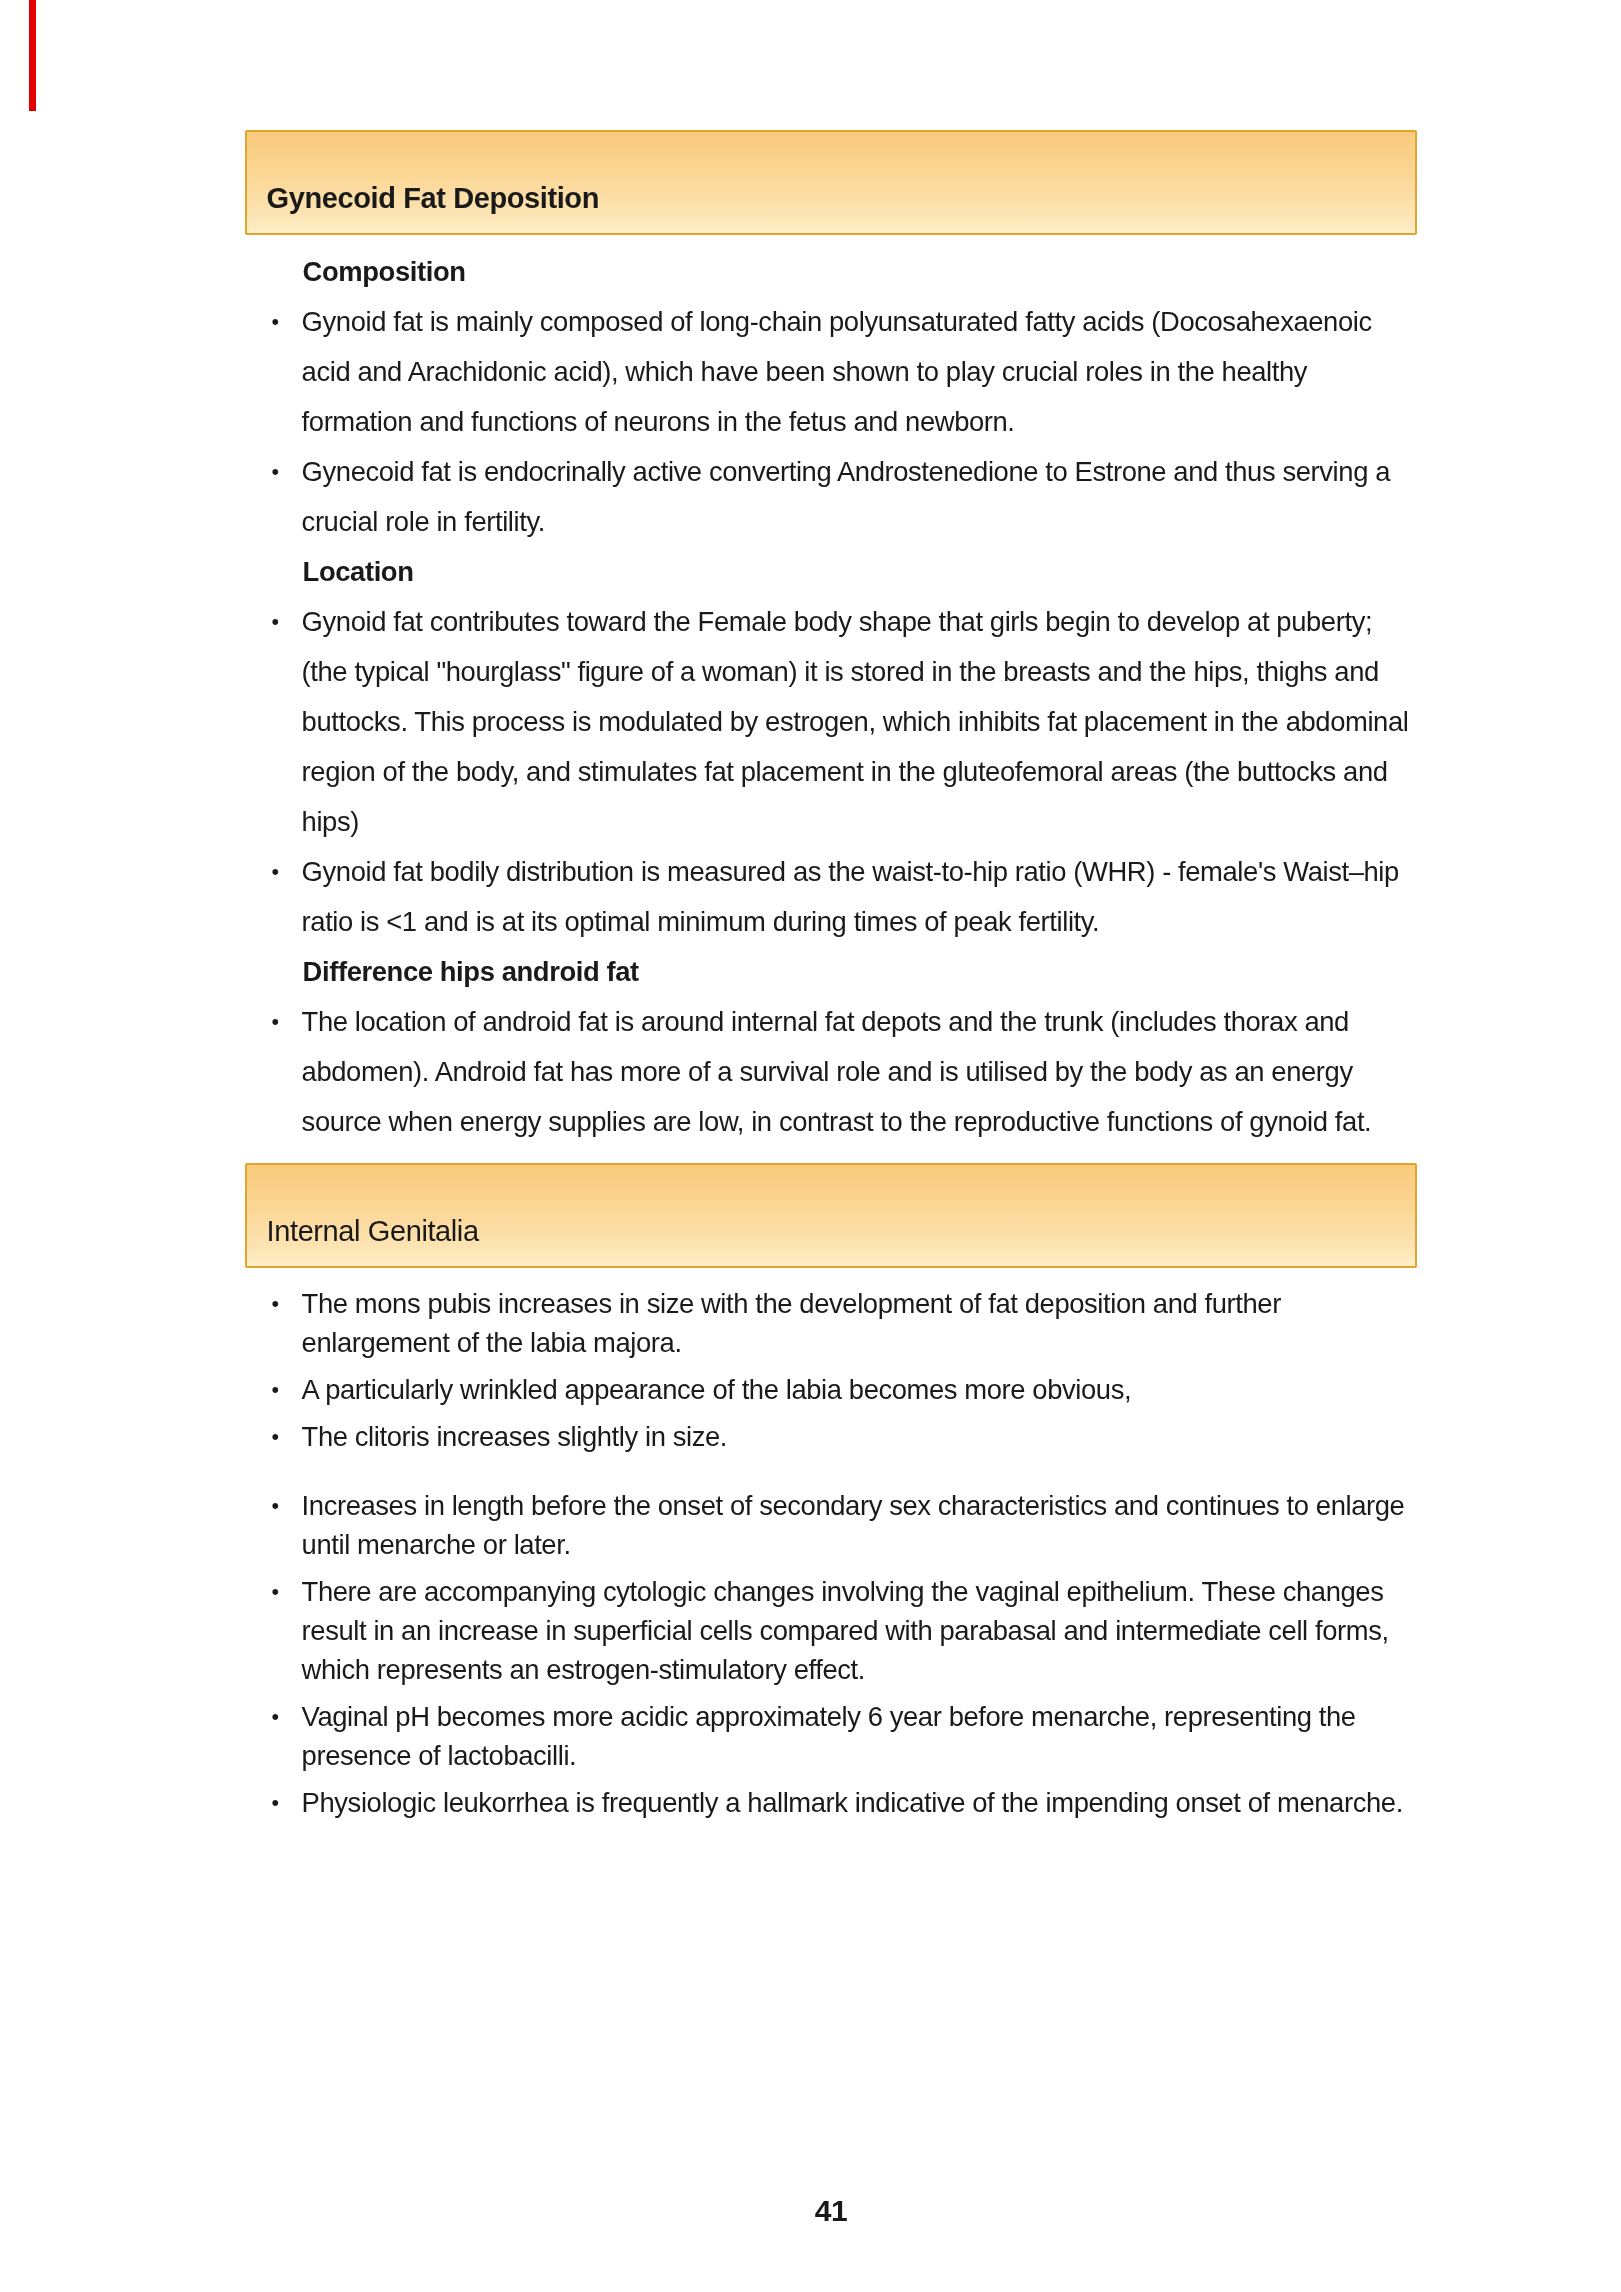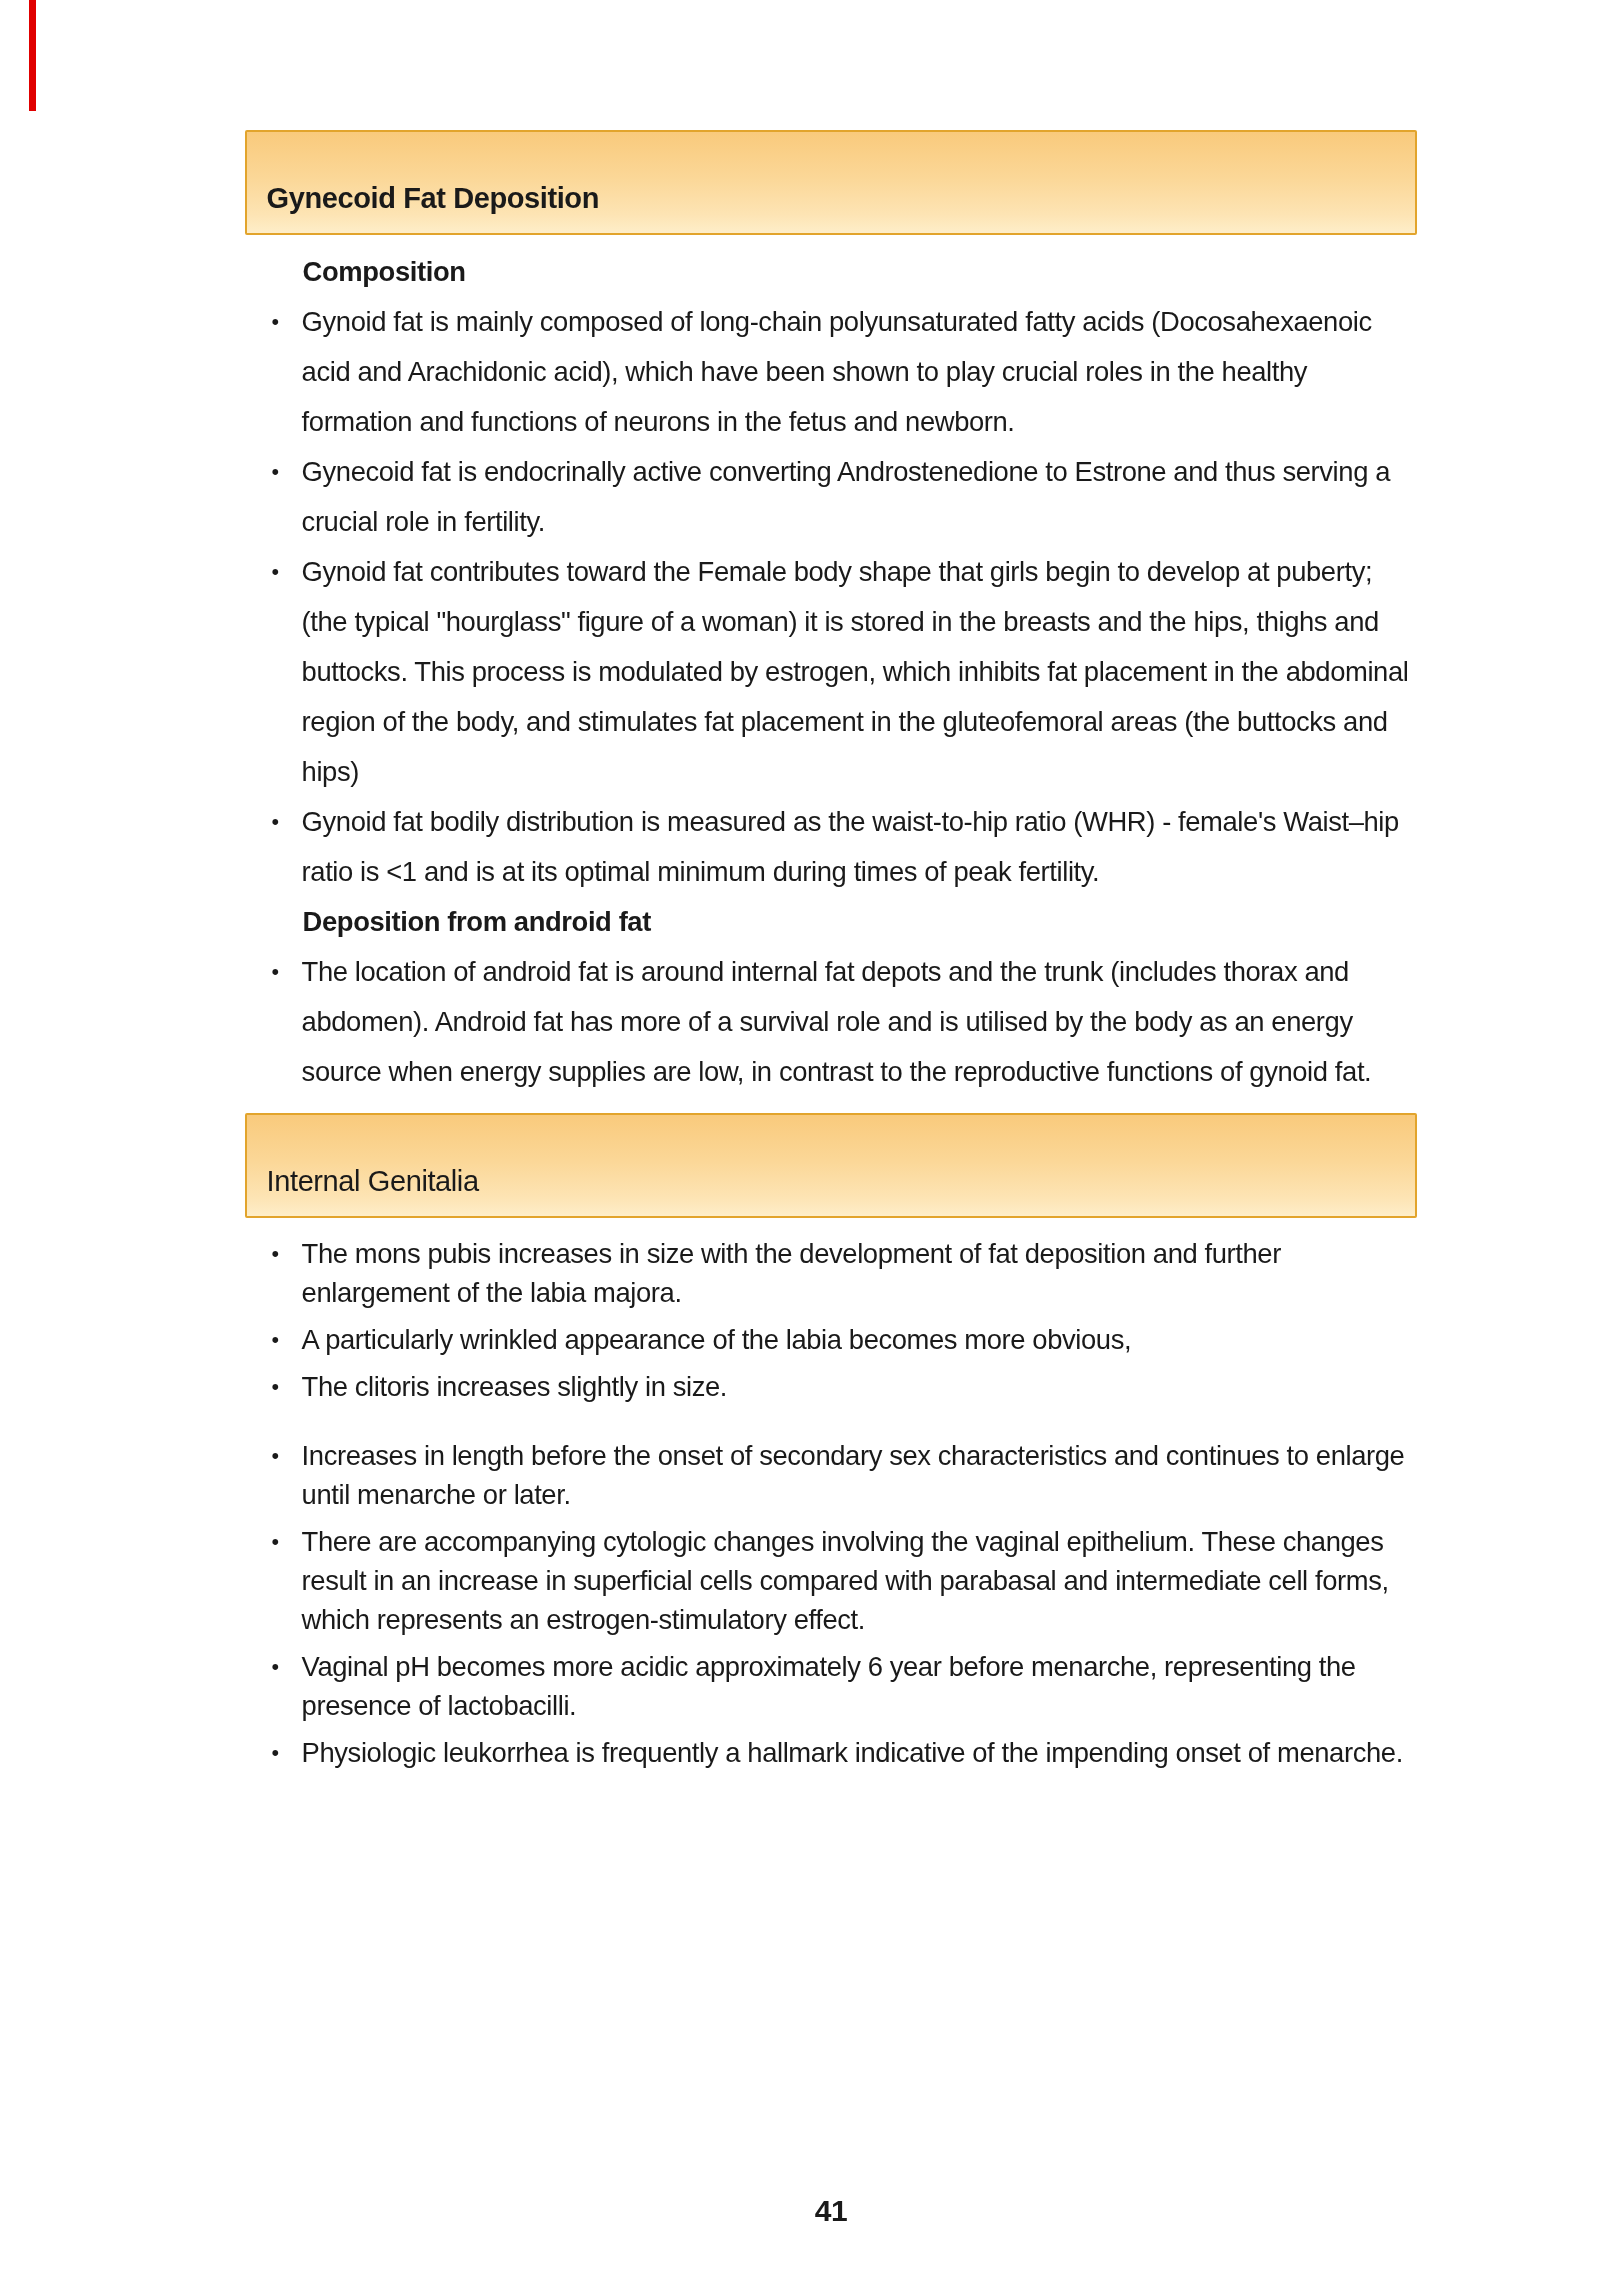--- a/index.html
+++ b/index.html
@@ -75,29 +75,30 @@
     <div class="section-body">
         <div class="body-heading">Composition</div>
         <div class="bullet-item">
     <span class="bullet-marker">•</span>
     <span class="bullet-text">Gynoid fat is mainly composed of long-chain polyunsaturated fatty acids (Docosahexaenoic acid and Arachidonic acid), which have been shown to play crucial roles in the healthy formation and functions of neurons in the fetus and newborn.</span>
   </div>
         <div class="bullet-item">
     <span class="bullet-marker">•</span>
     <span class="bullet-text">Gynecoid fat is endocrinally active converting Androstenedione to Estrone and thus serving a crucial role in fertility.</span>
   </div>
+        <div class="body-heading">Location</div>
         <div class="bullet-item">
     <span class="bullet-marker">•</span>
     <span class="bullet-text">Gynoid fat contributes toward the Female body shape that girls begin to develop at puberty; (the typical "hourglass" figure of a woman) it is stored in the breasts and the hips, thighs and buttocks. This process is modulated by estrogen, which inhibits fat placement in the abdominal region of the body, and stimulates fat placement in the gluteofemoral areas (the buttocks and hips)</span>
   </div>
         <div class="bullet-item">
     <span class="bullet-marker">•</span>
     <span class="bullet-text">Gynoid fat bodily distribution is measured as the waist-to-hip ratio (WHR) - female's Waist–hip ratio is &lt;1 and is at its optimal minimum during times of peak fertility.</span>
   </div>
-        <div class="body-heading">Deposition from android fat</div>
+        <div class="body-heading">Difference hips android fat</div>
         <div class="bullet-item">
     <span class="bullet-marker">•</span>
     <span class="bullet-text">The location of android fat is around internal fat depots and the trunk (includes thorax and abdomen). Android fat has more of a survival role and is utilised by the body as an energy source when energy supplies are low, in contrast to the reproductive functions of gynoid fat.</span>
   </div>
       </div>
   </section>
     <section class="doc-section sec-1 spacing-tight">
     <div class="title-box">
       <span class="title-text title-light">Internal Genitalia</span>
     </div>

